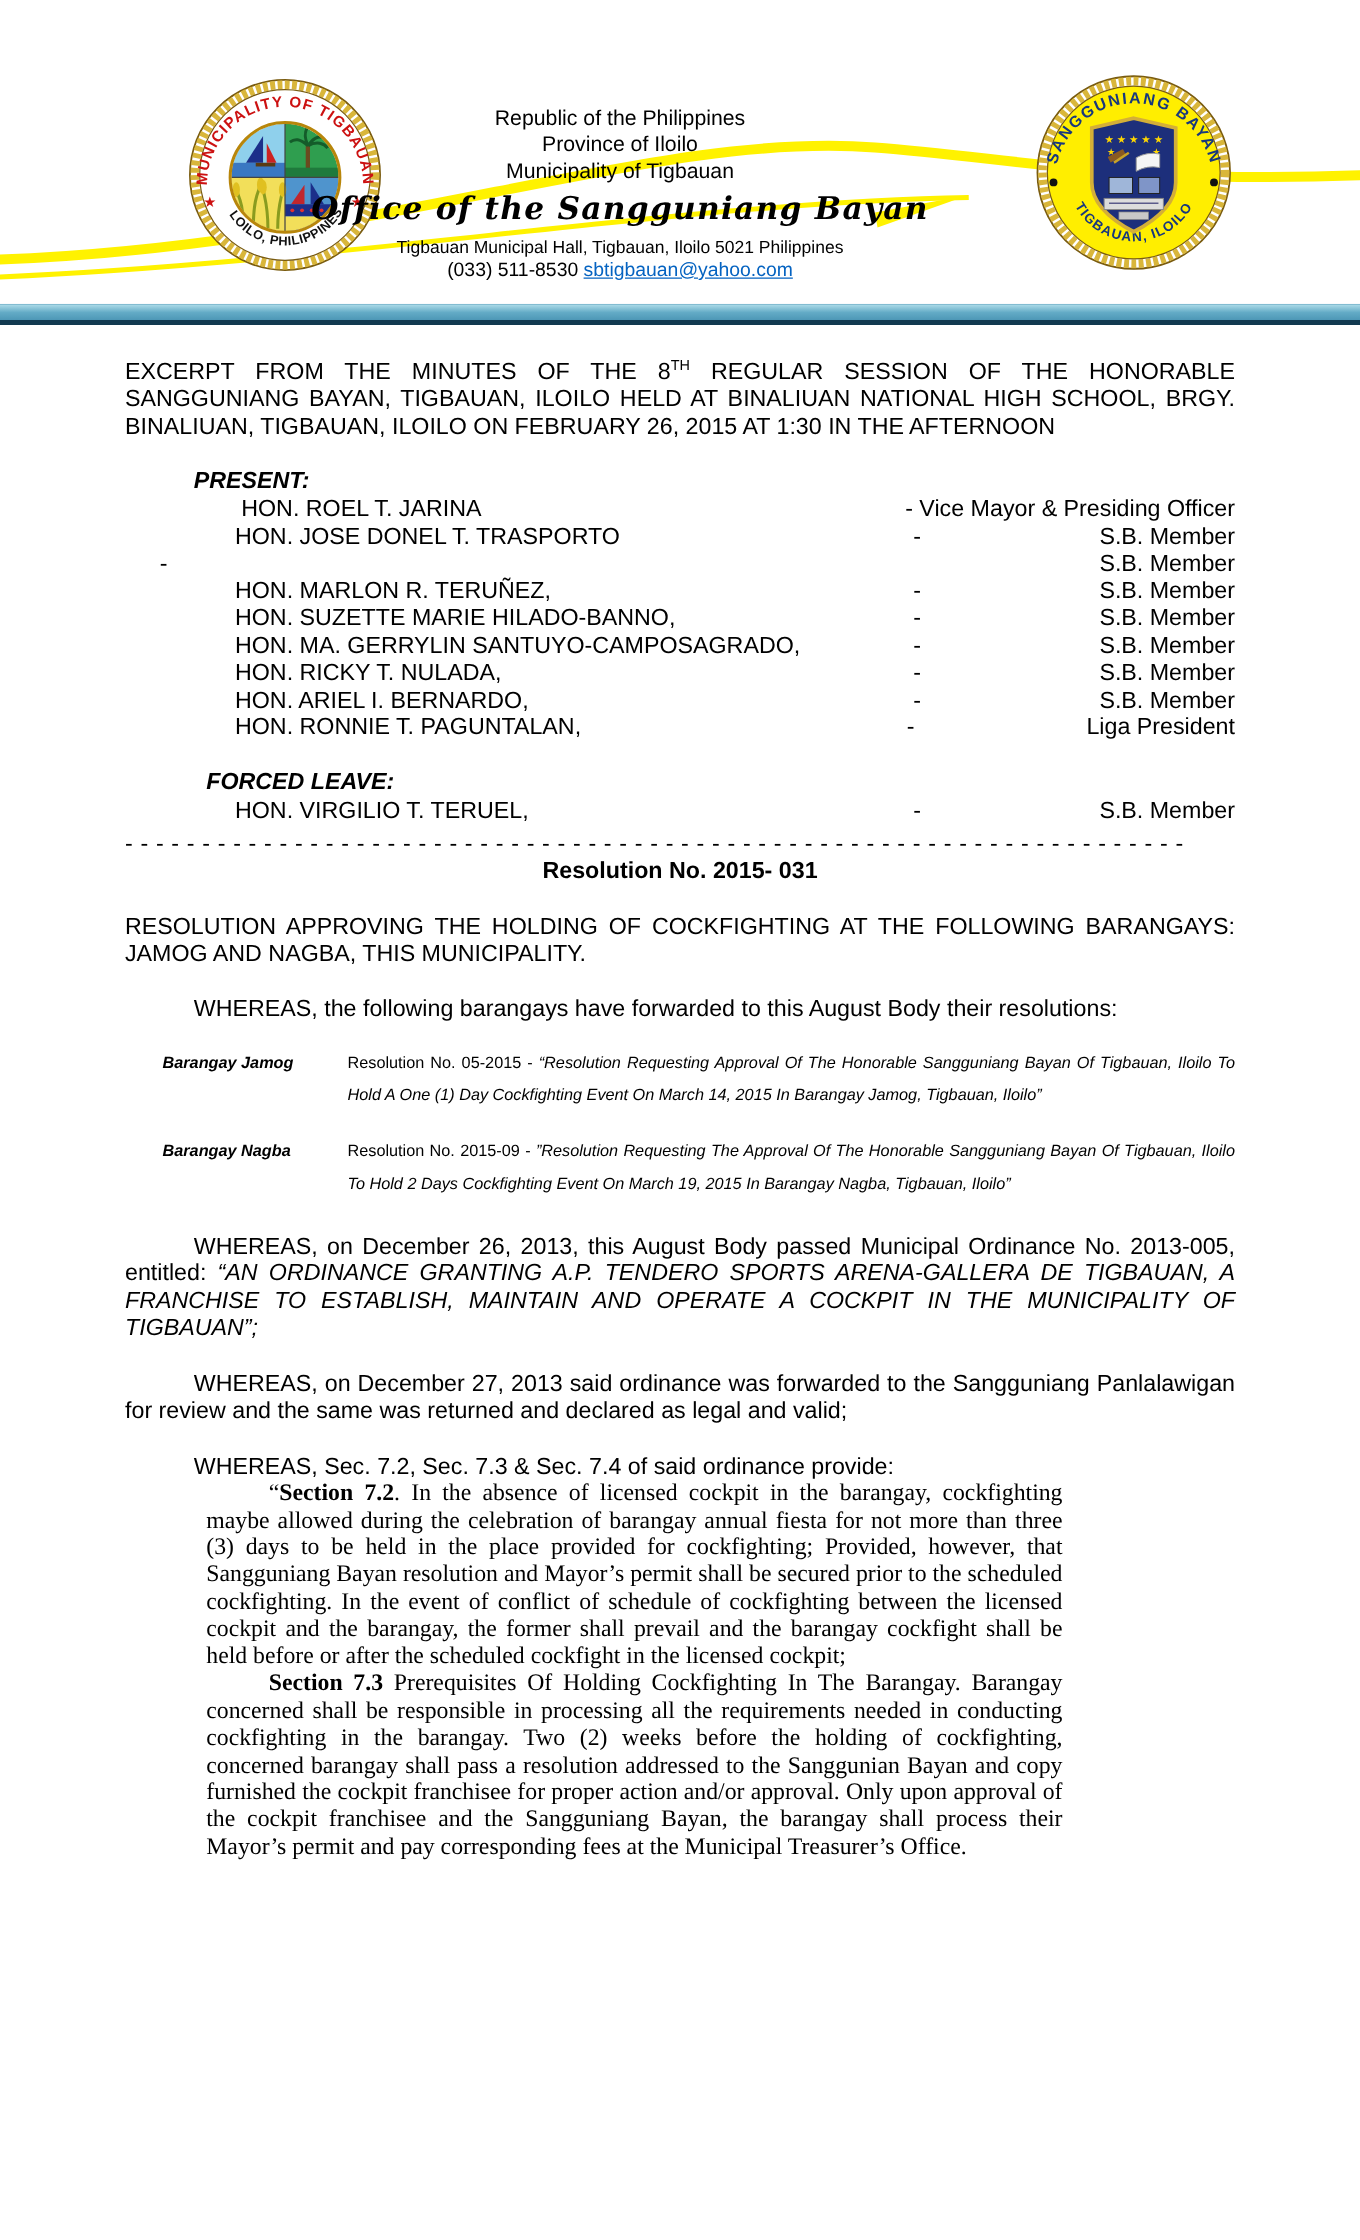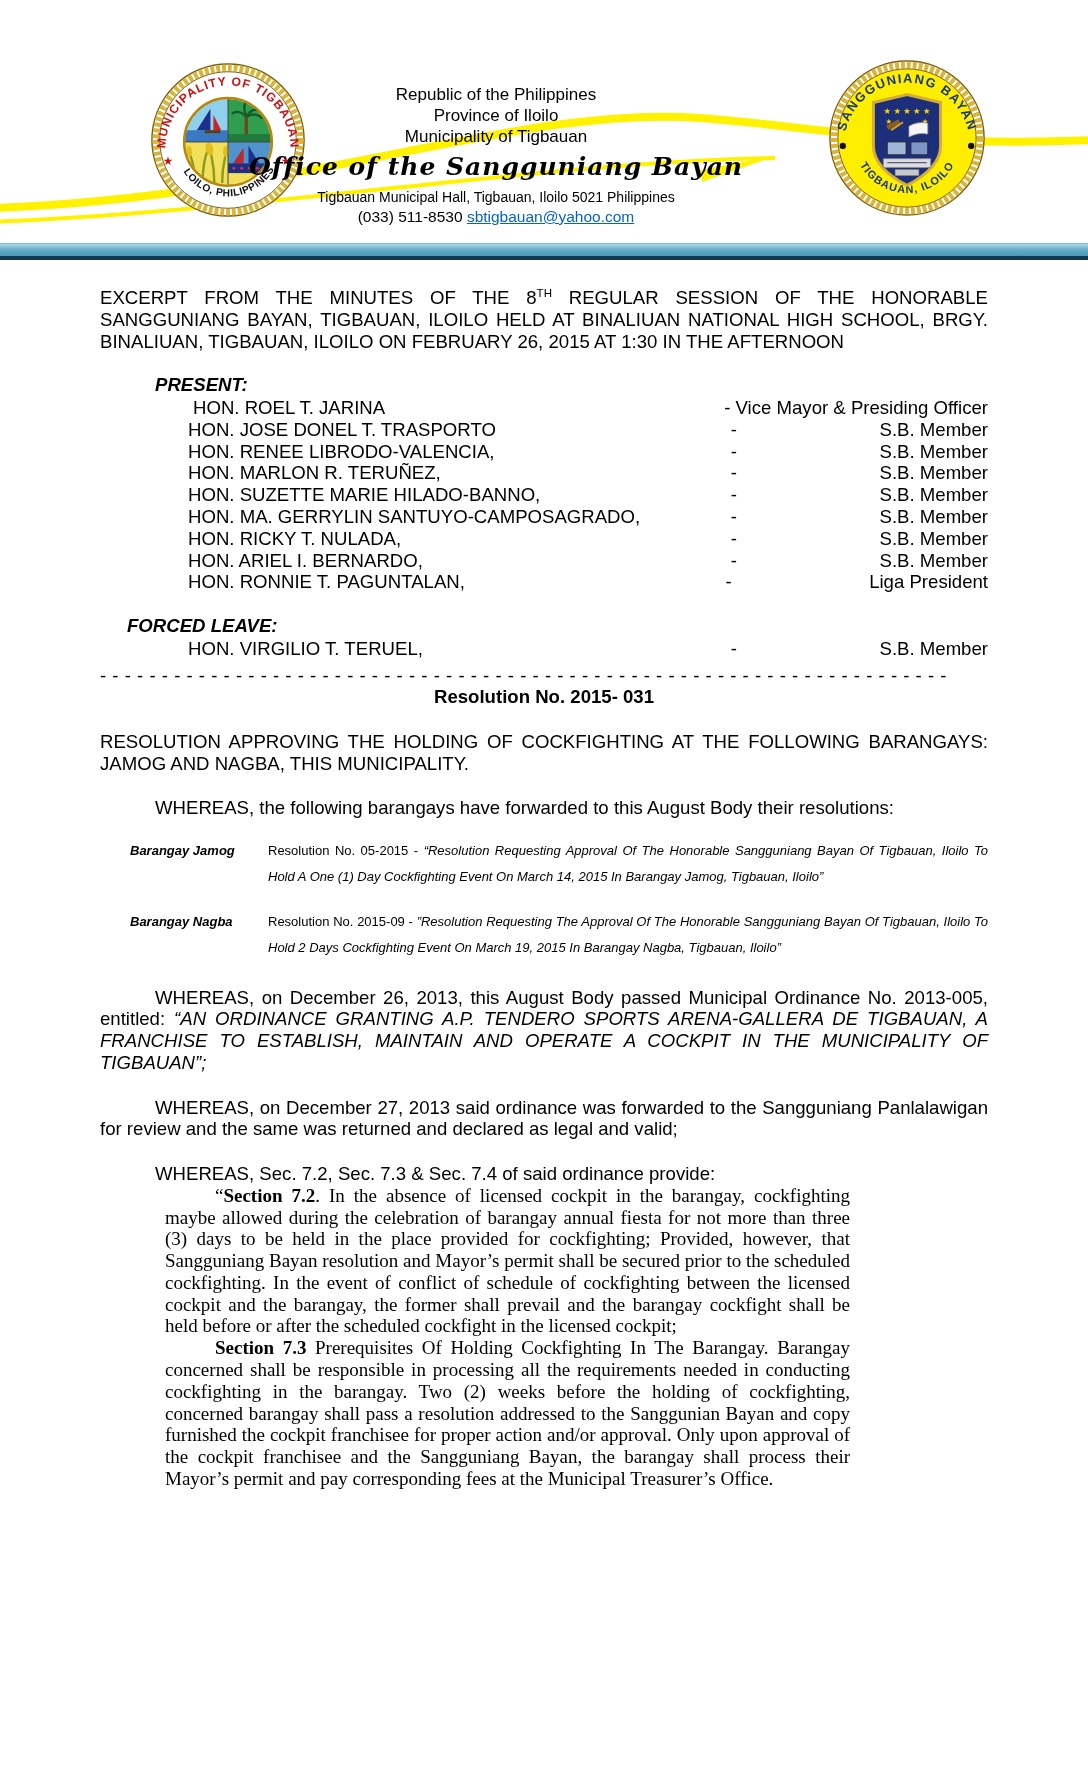--- a/index.html
+++ b/index.html
@@ -26,29 +26,29 @@
   .jtext{text-align:justify;}
   .session{margin-top:23px;}
   sup{font-size:0.62em;}
   .present-label{font-weight:700;font-style:italic;margin:22px 0 0 55px;}
   .att-rows{margin-top:1px;}
   .att-row{display:flex;height:21.8px;align-items:baseline;justify-content:space-between;}
   .att-name{margin-left:88px;width:400px;white-space:nowrap;}
   .att-row.first .att-name{width:352px;margin-left:93px;}
   .att-dash{width:62px;text-align:center;}
   .att-wide{white-space:nowrap;}
-  .forced-label{font-weight:700;font-style:italic;margin:22px 0 0 27px;}
+  .forced-label{font-weight:700;font-style:italic;margin:22px 0 0 65px;}
   .separator{margin-top:5px;width:848px;white-space:nowrap;overflow:hidden;letter-spacing:0.5px;}
   .res-number{font-weight:700;text-align:center;margin-top:0px;}
   .res-title{margin-top:23px;}
   .whereas{margin-top:23px;text-indent:55px;}
   .brgy{display:flex;margin-top:4px;font-size:13px;line-height:26px;}
   .brgy + .brgy{margin-top:19px;}
   .brgy-label{width:168px;padding-left:30px;box-sizing:border-box;font-weight:700;font-style:italic;white-space:nowrap;}
-  .brgy-text{flex:1;text-align:justify;}
+  .brgy-text{flex:1;text-align:justify;margin-left:10px;}
   .serif-para{font-family:"Liberation Serif",serif;font-size:19px;line-height:21.8px;
     text-align:justify;margin:0 138px 0 65px;text-indent:50px;}
   .whereas-sec{margin-top:22px;text-indent:55px;}
   i{font-style:italic;}
   b{font-weight:700;}
 </style>
 </head>
 <body>
 
 <div class="header">
@@ -164,21 +164,20 @@
       <div class="att-row first">
         <span class="att-name">HON. ROEL T. JARINA</span>
         <span class="att-wide">- Vice Mayor &amp; Presiding Officer</span>
       </div>
       <div class="att-row">
         <span class="att-name">HON. JOSE DONEL T. TRASPORTO</span>
         <span class="att-dash">-</span>
         <span class="att-pos">S.B. Member</span>
       </div>
       <div class="att-row">
-        <span class="att-name">HON. RENEE LIBRODO-VALENCIA,</span>
         <span class="att-dash">-</span>
         <span class="att-pos">S.B. Member</span>
       </div>
       <div class="att-row">
         <span class="att-name">HON. MARLON R. TERUÑEZ,</span>
         <span class="att-dash">-</span>
         <span class="att-pos">S.B. Member</span>
       </div>
       <div class="att-row">
         <span class="att-name">HON. SUZETTE MARIE HILADO-BANNO,</span>

